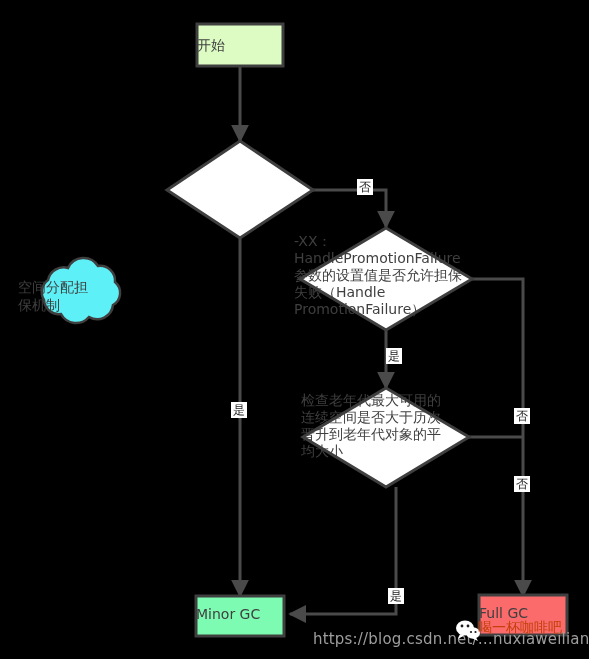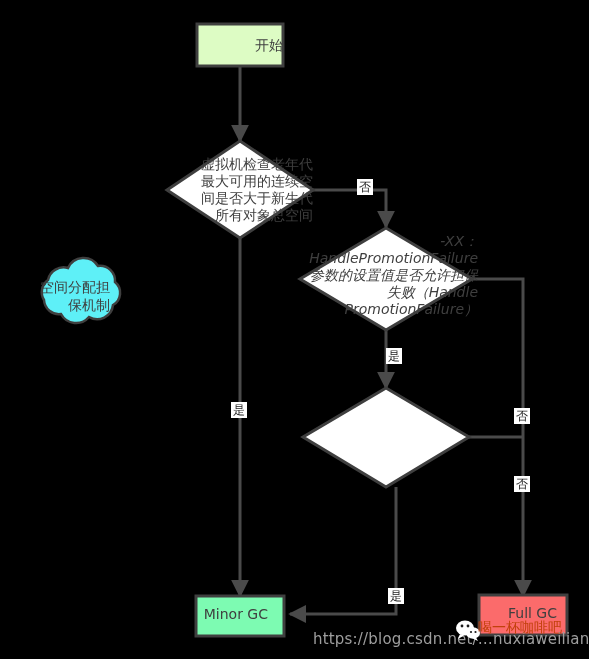--- a/index.html
+++ b/index.html
@@ -6,21 +6,21 @@
   body{
     width:589px;height:659px;overflow:hidden;position:relative;
     font-family:"DejaVu Sans","Liberation Sans",sans-serif;
   }
   #stage{position:absolute;left:0;top:0;width:589px;height:659px;}
   svg.layer{position:absolute;left:0;top:0;width:589px;height:659px;}
 
   .node-label{
     position:absolute;
     color:#3f3f3f;
-    text-align:right;
+    text-align:left;
     line-height:1.22;
     white-space:pre-line;
     pointer-events:none;
   }
   .term-label{font-size:14px;}
   .dia-label{font-size:14px;}
   .cloud-label{font-size:14px;color:#3f3f3f;line-height:1.3;}
 
   .edge-tag{
     position:absolute;
@@ -97,37 +97,37 @@
                a 14 14 0 0 1 -2 23
                a 16 16 0 0 1 -24 12
                a 17 17 0 0 1 -28 -3
                a 15 15 0 0 1 -17 -14
                a 15 15 0 0 1 4 -20 z" fill="#5ef0f7" stroke="#3f3f3f" stroke-width="2.5"></path>
     </g>
   </svg>
 
   <div class="node-label term-label" style="left:197px;top:37px;width:86px;">开始</div>
 
-  <div class="node-label dia-label" style="left:167px;top:156px;width:146px;">虚拟机检查老年代
-最大可用的连续空
-间是否大于新生代
-所有对象总空间</div>
 
-  <div class="node-label dia-label" style="left:294px;top:233px;width:184px;font-style:italic;">-XX：
+  <div class="node-label dia-label" style="left:294px;top:233px;width:184px;">-XX：
 HandlePromotionFailure
 参数的设置值是否允许担保
 失败（Handle
 PromotionFailure）</div>
 
+  <div class="node-label dia-label" style="left:301px;top:392px;width:172px;">检查老年代最大可用的
+连续空间是否大于历次
+晋升到老年代对象的平
+均大小</div>
 
   <div class="node-label term-label" style="left:196px;top:606px;width:72px;">Minor GC</div>
 
   <div class="node-label term-label" style="left:479px;top:605px;width:78px;">Full GC</div>
 
-  <div class="node-label cloud-label" style="left:26px;top:278px;width:84px;">空间分配担
+  <div class="node-label cloud-label" style="left:18px;top:278px;width:84px;">空间分配担
 保机制</div>
 
   <div class="edge-tag" style="left:357px;top:179px;">否</div>
 
   <div class="edge-tag" style="left:231px;top:402px;">是</div>
 
   <div class="edge-tag" style="left:386px;top:348px;">是</div>
 
   <div class="edge-tag" style="left:514px;top:408px;">否</div>
 

